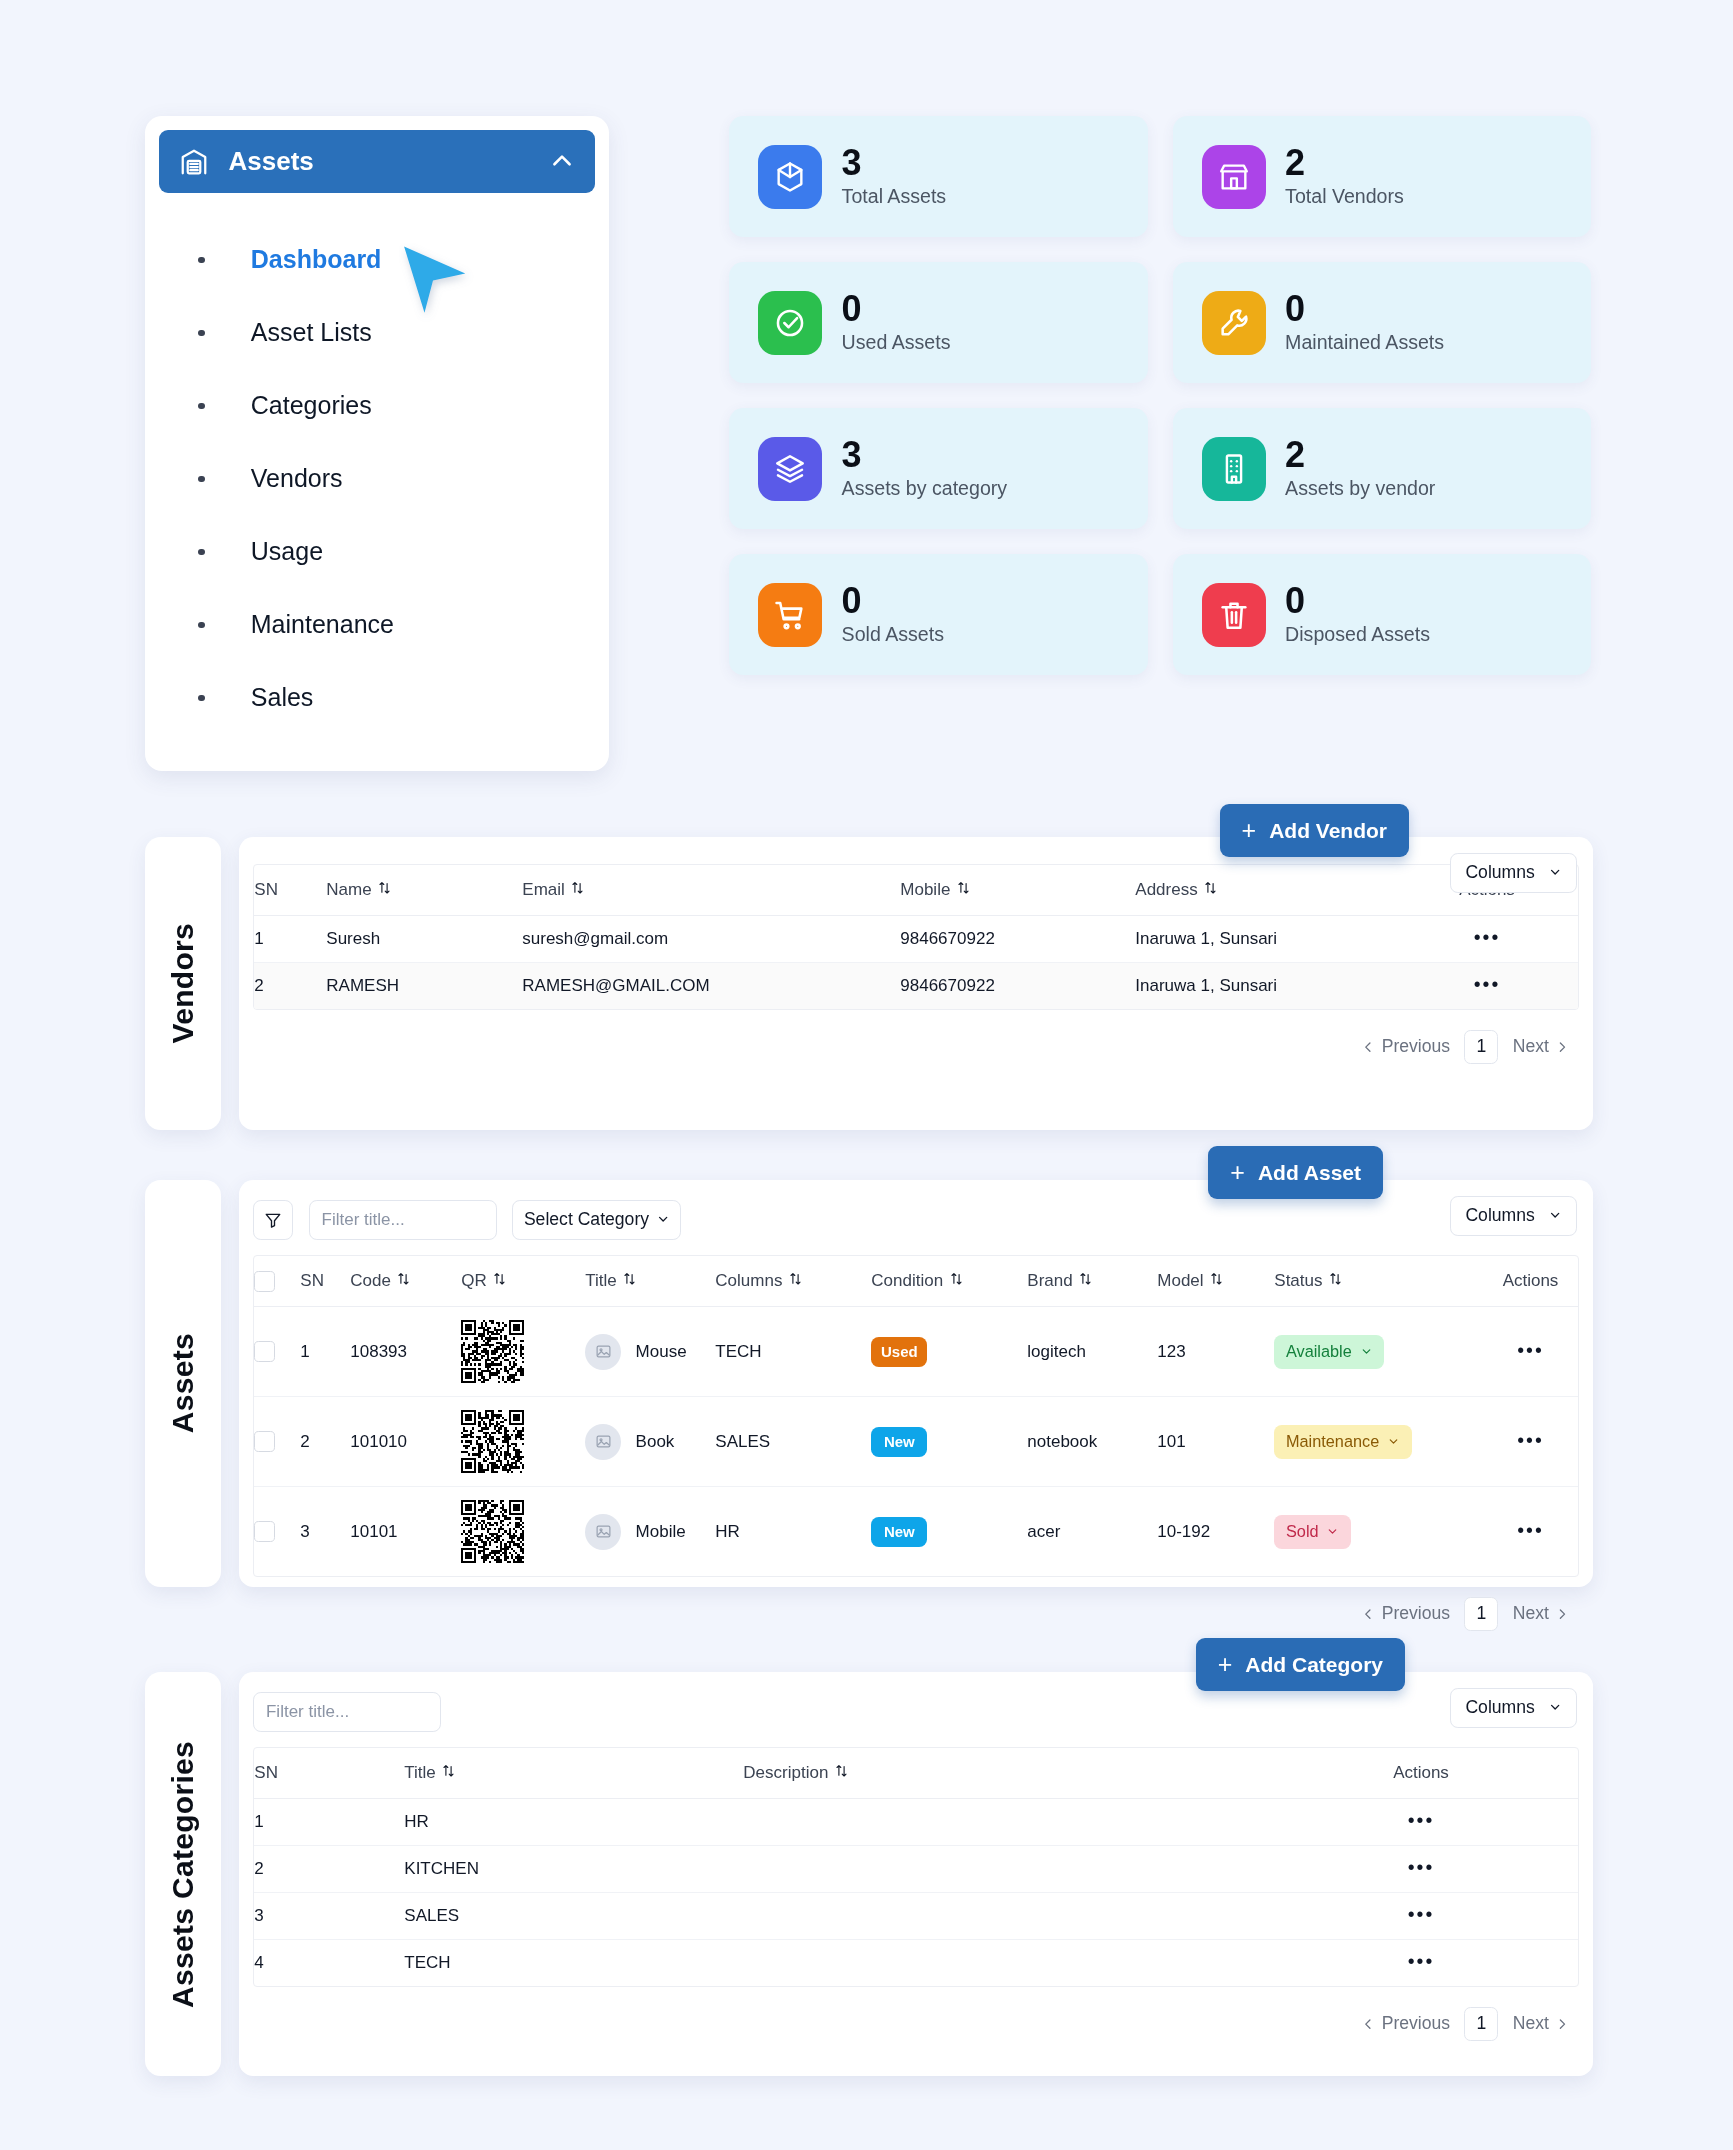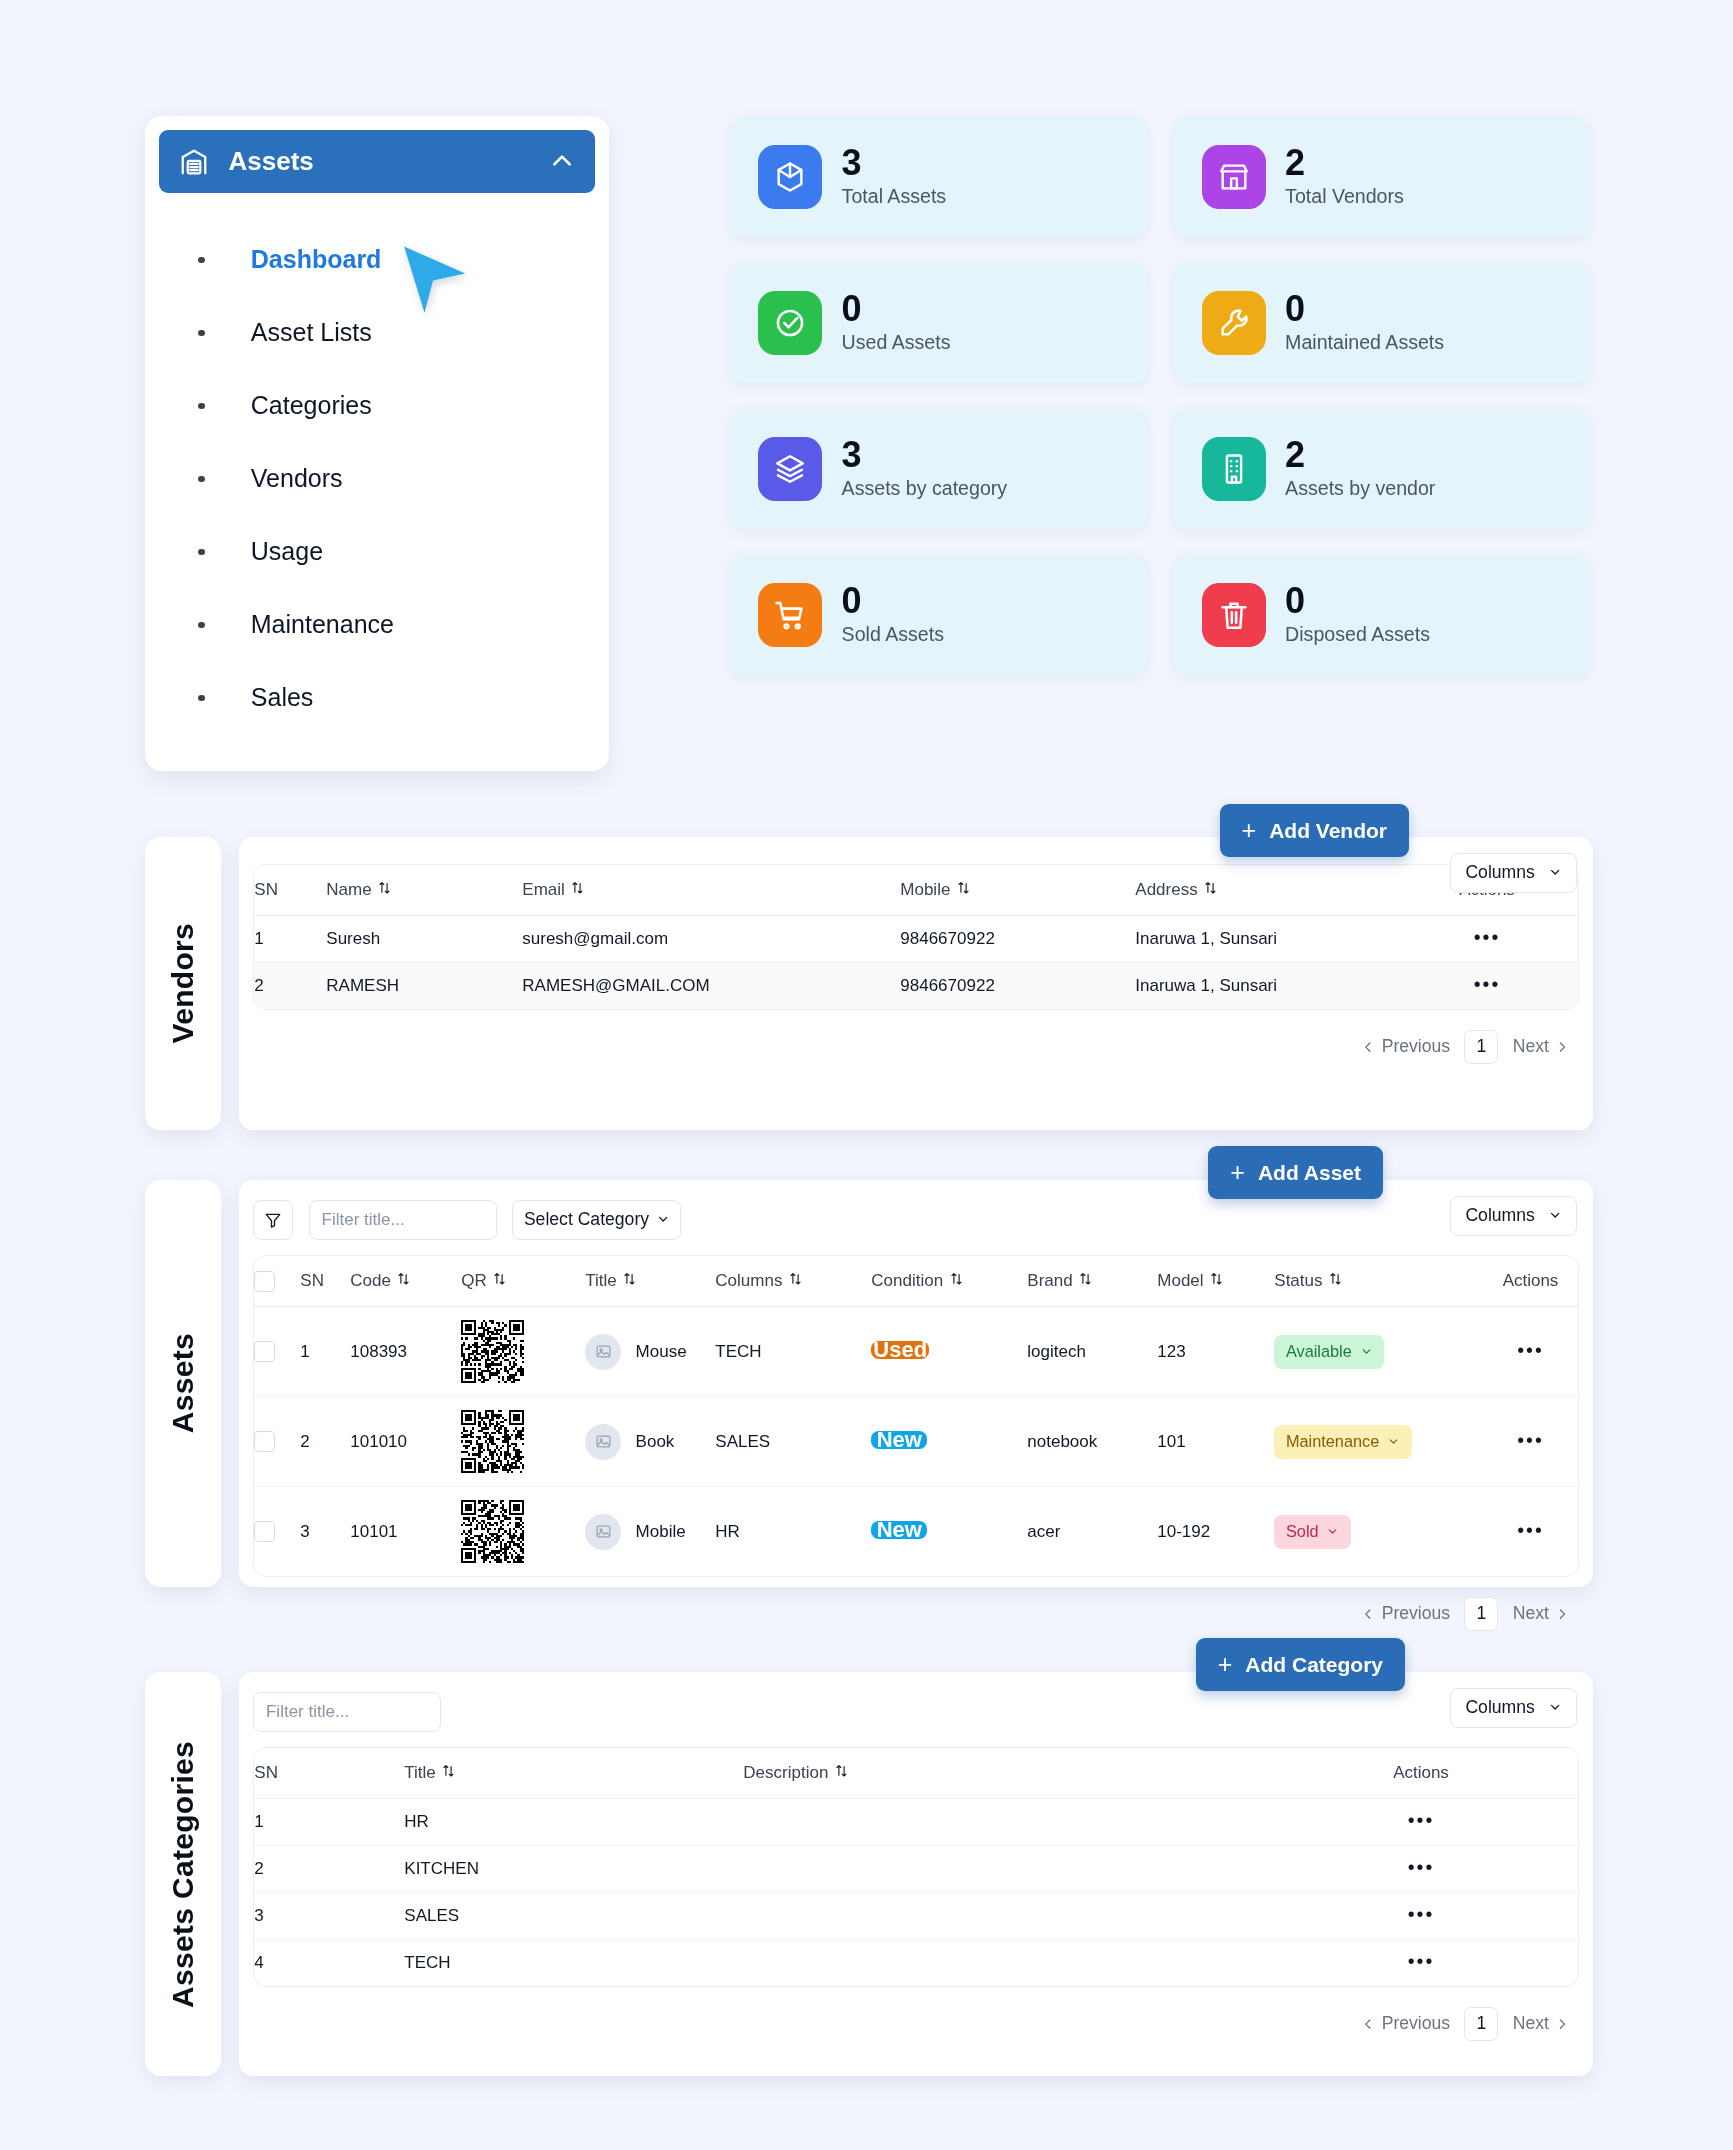--- a/index.html
+++ b/index.html
@@ -168,21 +168,21 @@
     padding: 0 22px;
     box-shadow: 0 5.2px 11.7px rgba(35,90,160,0.28);
     z-index: 5;
     font-family: "Liberation Sans", sans-serif;
     cursor: pointer;
   }
   .add-btn .plus { font-size: 25px; font-weight: 400; line-height: 1; }
 
   
   table { width: 100%; border-collapse: collapse; table-layout: fixed; }
-  .tbl-wrap { margin-top: 11.7px; border: 0.7px solid #eceef3; border-radius: 13px; overflow: hidden; }
+  .tbl-wrap { margin-top: 11.7px; border: 0.7px solid #eceef3; border-radius: 4px; overflow: hidden; }
   th {
     font-size: 17px;
     font-weight: 500;
     color: #3b4352;
     text-align: left;
     padding: 14.3px 0;
     border-bottom: 0.7px solid #eceef3;
     white-space: nowrap;
   }
   td {
@@ -219,23 +219,23 @@
   .thumb {
     width: 36px; height: 36px; border-radius: 50%;
     background: #e2e6ee;
     display: flex; align-items: center; justify-content: center;
     flex: none;
   }
   .thumb svg { width: 17px; height: 17px; }
 
   .pill {
     display: inline-flex; align-items: center; justify-content: center;
-    height: 18px; min-width: 56px; padding: 0 2px;
+    height: 30px; min-width: 56px; padding: 0 2px;
     border-radius: 7.8px;
-    font-size: 22px; font-weight: 600; color: #fff;
+    font-size: 15px; font-weight: 600; color: #fff;
   }
   .status-pill {
     display: inline-flex; align-items: center; gap: 7.8px;
     height: 34px; padding: 0 11.7px; border-radius: 7.8px;
     font-size: 16.3px; font-weight: 500;
   }
   .status-pill .chev { width: 13px; height: 13px; }
 </style>
 </head>
 <body>

